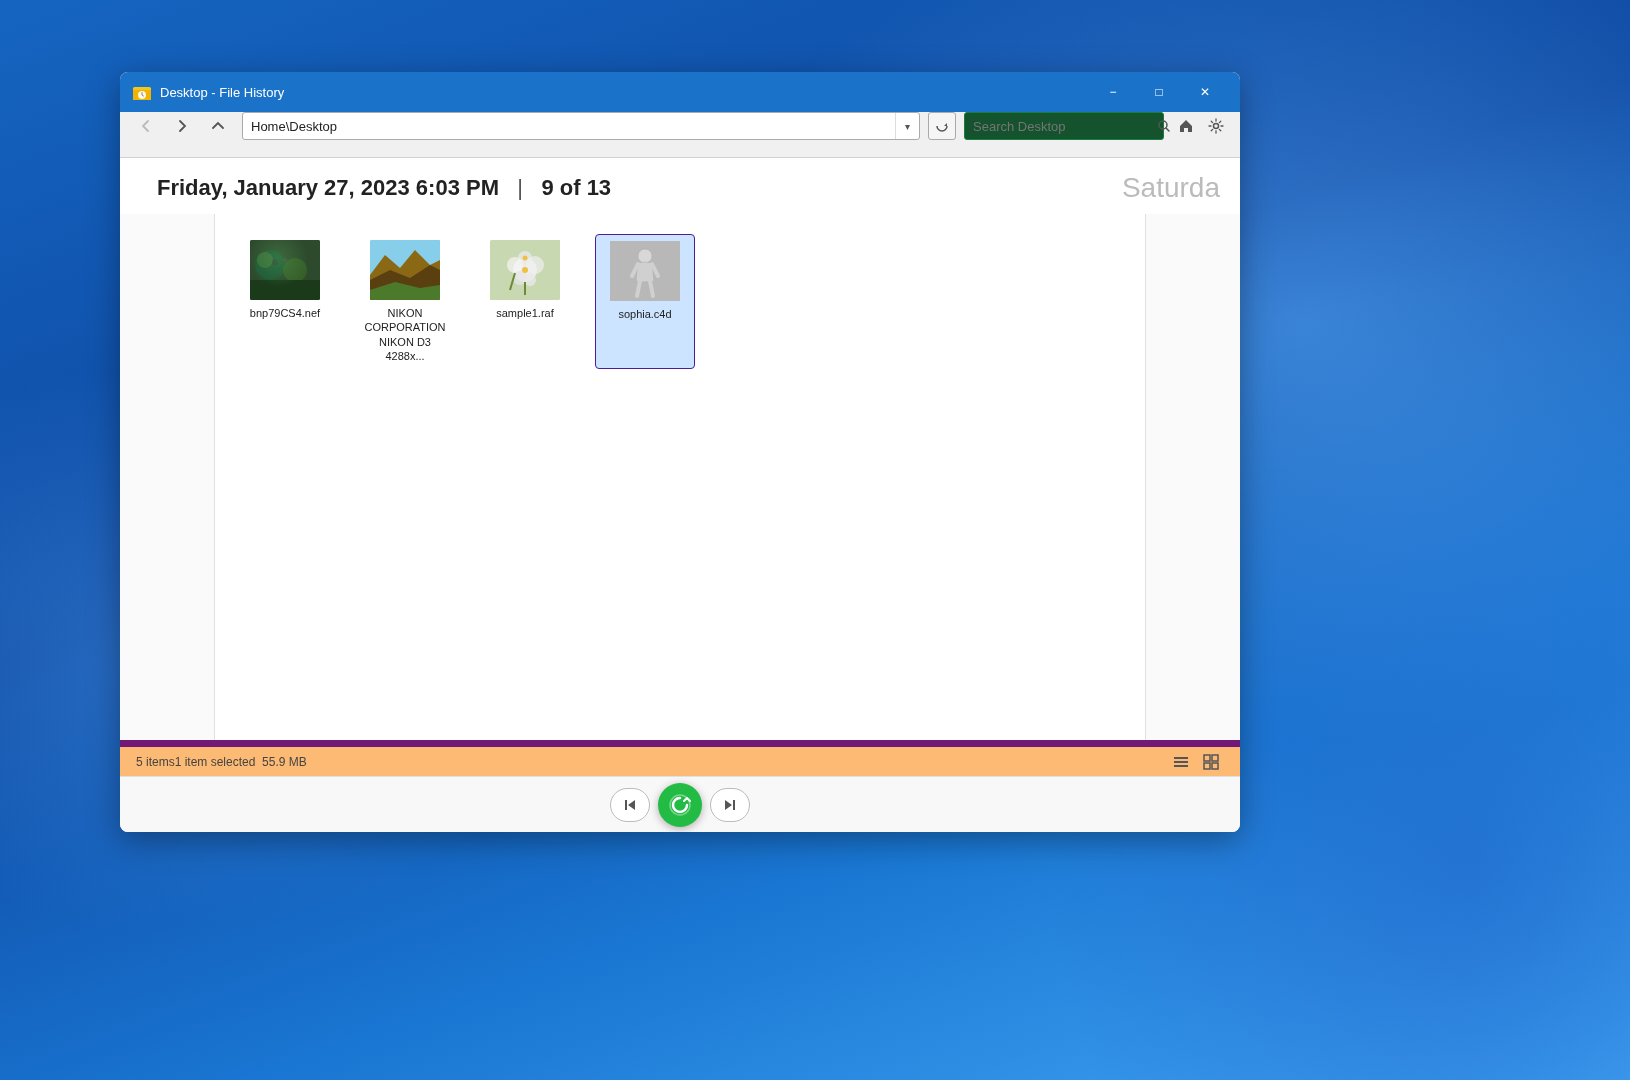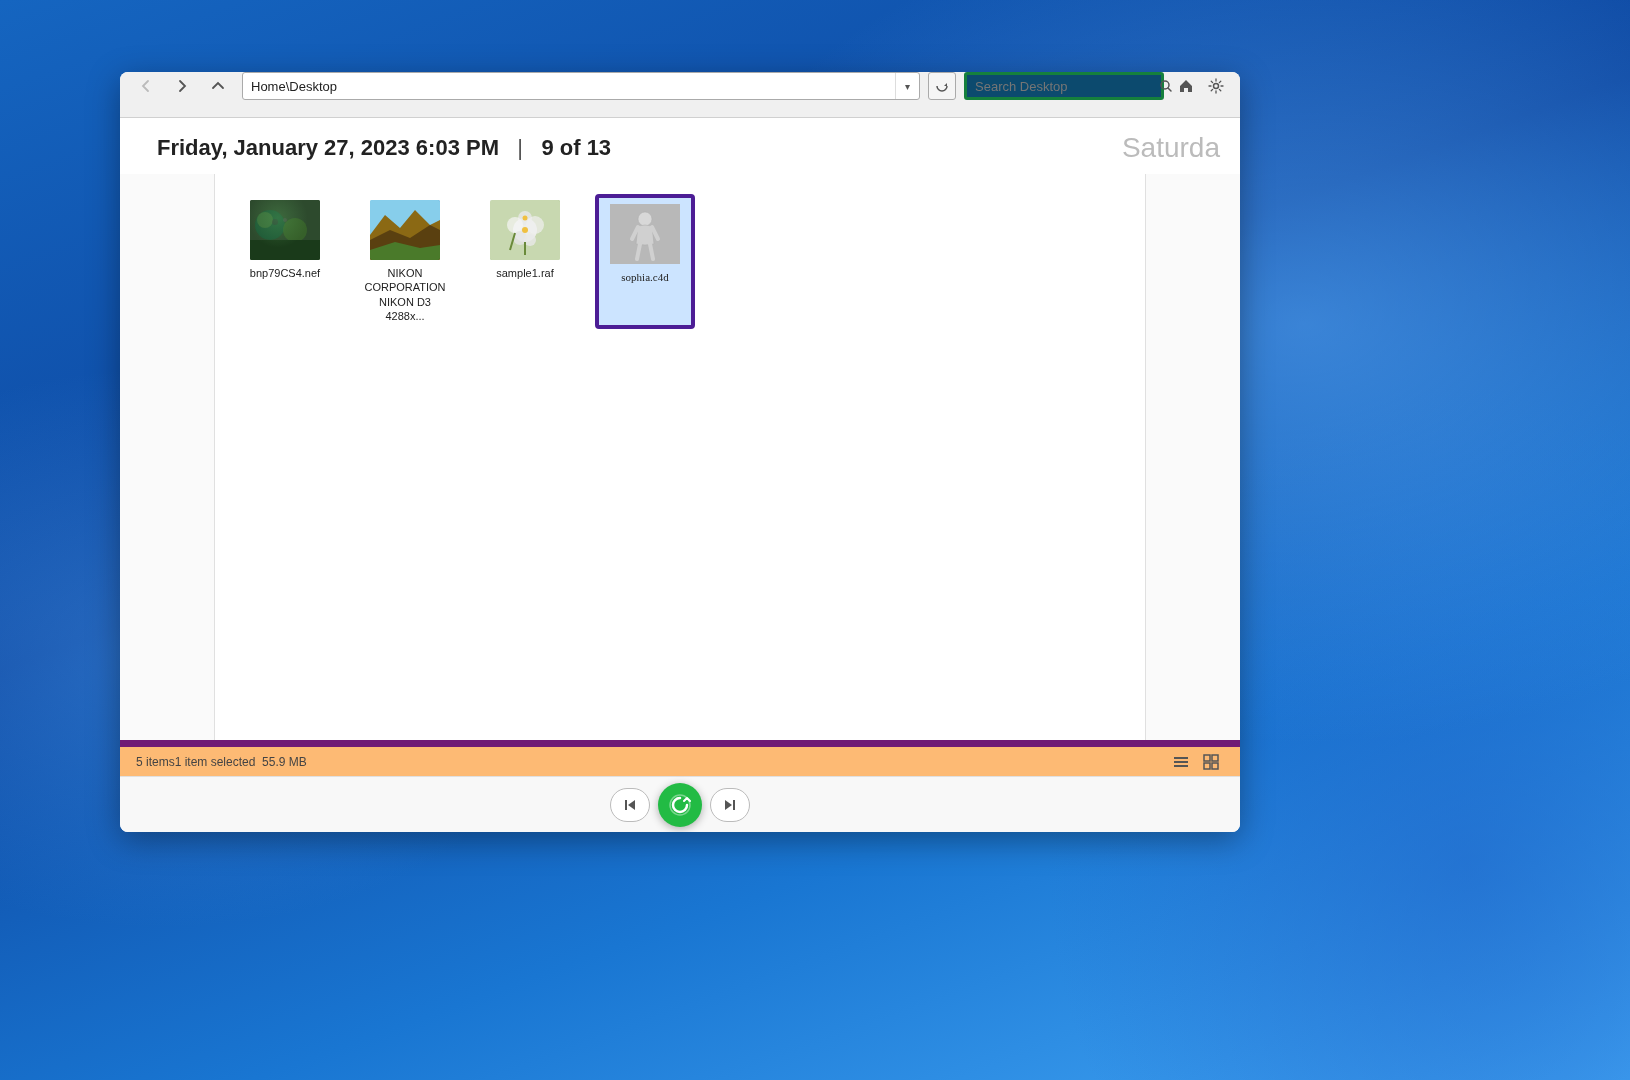--- a/index.html
+++ b/index.html
@@ -156,22 +156,22 @@
       justify-content: center;
       border-radius: 3px;
       margin-right: 4px;
       color: #555;
       font-size: 13px;
     }
 
     .search-container {
       display: flex;
       align-items: center;
-      background: #0c4a6e;
-      border: 3px solid #15803d;
+      background: #14532d;
+      border: 1px solid #15803d;
       border-radius: 3px;
       height: 28px;
       width: 200px;
     }
 
     .search-input {
       flex: 1;
       border: none;
       outline: none;
       padding: 0 8px;
@@ -275,22 +275,21 @@
       display: flex;
       flex-direction: column;
       align-items: center;
       cursor: pointer;
       padding: 6px;
       border-radius: 4px;
     }
 
     .file-item.selected {
       background: #cce4ff;
-      border: 4px solid #4c1d95;
-      font-family: Liberation Serif, serif;
+      border: 1px solid #4c1d95;
     }
 
     .file-thumbnail {
       width: 70px;
       height: 60px;
       display: flex;
       align-items: center;
       justify-content: center;
       margin-bottom: 6px;
       overflow: hidden;
@@ -426,20 +425,36 @@
       box-shadow: 0 2px 8px rgba(0,0,0,0.3);
     }
   </style>
 </head>
 <body>
 
 <div class="desktop-bg"></div>
 
 <div class="window">
 
+  <div class="title-bar">
+
+    <svg class="title-bar-icon" viewBox="0 0 20 20" fill="none">
+      <rect x="1" y="5" width="18" height="13" rx="1.5" fill="#f5c518"></rect>
+      <rect x="1" y="7" width="18" height="11" rx="1" fill="#f5c518"></rect>
+      <path d="M1 8h18v9a1 1 0 01-1 1H2a1 1 0 01-1-1V8z" fill="#f0b400"></path>
+      <circle cx="10" cy="13" r="4" fill="#fff" opacity="0.9"></circle>
+      <path d="M10 10.5v2.5l1.5 1" stroke="#666" stroke-width="0.8" stroke-linecap="round"></path>
+    </svg>
+    <span class="title-bar-text">Desktop - File History</span>
+    <div class="title-bar-controls">
+      <button class="title-bar-btn">−</button>
+      <button class="title-bar-btn">□</button>
+      <button class="title-bar-btn close">✕</button>
+    </div>
+  </div>
 
   <div class="toolbar">
     <button class="nav-btn disabled">
       <svg width="14" height="14" viewBox="0 0 14 14">
         <path d="M9 2L4 7l5 5" stroke="#bbb" stroke-width="1.8" fill="none" stroke-linecap="round"></path>
       </svg>
     </button>
     <button class="nav-btn">
       <svg width="14" height="14" viewBox="0 0 14 14">
         <path d="M5 2l5 5-5 5" stroke="#555" stroke-width="1.8" fill="none" stroke-linecap="round"></path>

